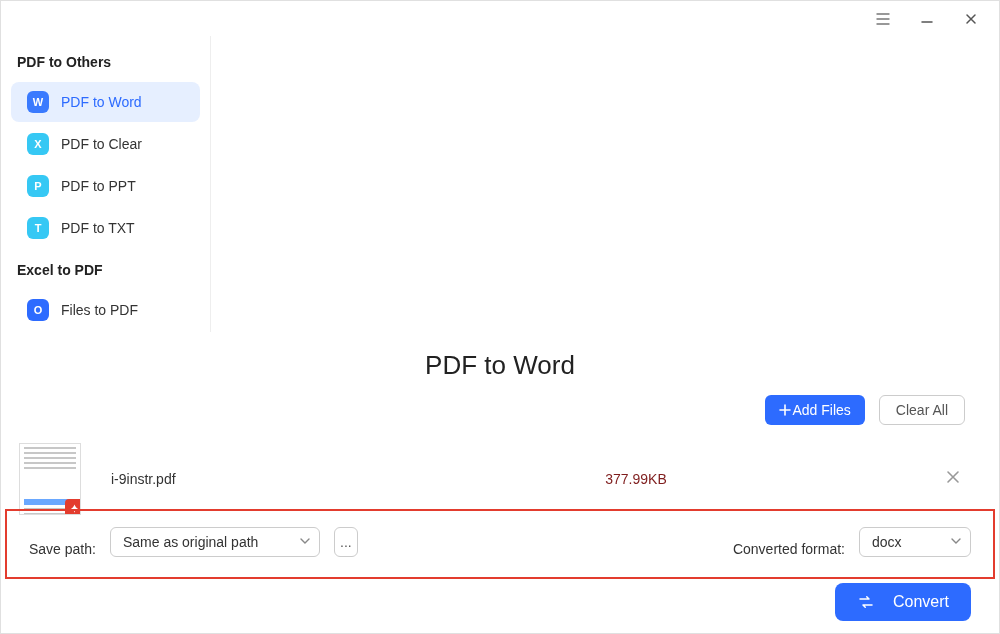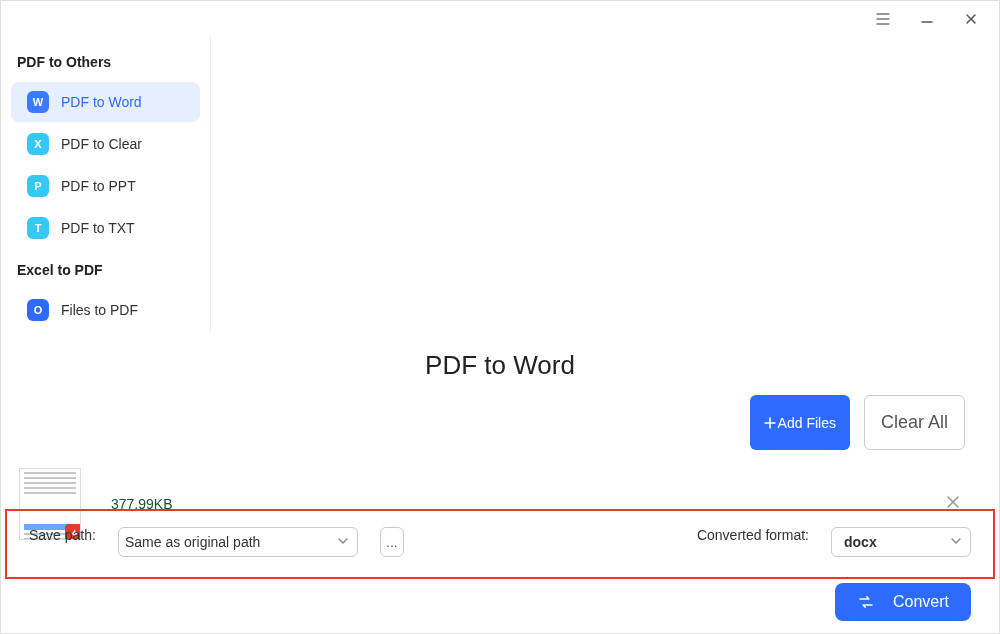--- a/index.html
+++ b/index.html
@@ -25,40 +25,40 @@
   .si-ppt   { background: #36c8f4; }
   .si-txt   { background: #36c8f4; }
   .si-img2  { background: #3a7afe; }
   .si-office{ background: #2d6bff; }
 
   
   .page-title { text-align: center; font-size: 26px; font-weight: 500; color: #222; margin-top: 18px; }
 
   .actions-row { display: flex; justify-content: flex-end; gap: 14px; padding: 14px 34px 8px 0; }
   .btn-primary { background: #2d6bff; color: #fff; border: none; border-radius: 6px; padding: 7px 14px; font-size: 14px; cursor: pointer; display: inline-flex; align-items: center; gap: 2px; }
-  .btn-outline { background: #fff; color: #555; border: 1px solid #ccc; border-radius: 6px; padding: 16px 16px; font-size: 18px; cursor: pointer; }
+  .btn-outline { background: #fff; color: #555; border: 1px solid #ccc; border-radius: 6px; padding: 6px 16px; font-size: 14px; cursor: pointer; }
 
   
   .file-row { display: flex; align-items: center; padding: 10px 34px 10px 18px; }
   .thumb { width: 62px; height: 72px; border: 1px solid #ddd; background: #fff; position: relative; margin-right: 30px; overflow: hidden; }
   .thumb .line { height: 2px; background: #c7c7c7; margin: 3px 4px; }
   .thumb .line.blue { background: #6aa8ff; height: 6px; margin-top: 30px; }
   .thumb .badge { position: absolute; right: -3px; bottom: -3px; width: 18px; height: 18px; background: #e33c2e; border-radius: 4px; display:flex; align-items:center; justify-content:center; }
   .thumb .badge svg { width:11px; height:11px; fill:#fff; }
   .file-name { width: 220px; font-size: 14px; color: #333; }
-  .file-size { flex: 1; font-size: 14px; color: #14532d; }
+  .file-size { flex: 1; font-size: 14px; color: #7f1d1d; text-align: center; }
   .row-close { color: #888; cursor: pointer; padding: 4px; }
 
   
-  .bottom-panel { position: absolute; left: 4px; right: 4px; bottom: 54px; border: 2px solid #e33c2e; padding: 16px 22px 20px 22px; display: flex; align-items: flex-start; gap: 22px; }
+  .bottom-panel { position: absolute; left: 4px; right: 4px; bottom: 54px; border: 2px solid #e33c2e; padding: 16px 22px 20px 22px; display: flex; align-items: flex-end; gap: 14px; }
   .bp-label { font-size: 14px; color: #333; }
   .select { border: 1px solid #ccc; border-radius: 6px; height: 30px; line-height: 28px; padding: 0 28px 0 12px; font-size: 14px; color: #333; background: #fff; position: relative; cursor: pointer; display: inline-flex; align-items: center; }
   .select .chev { position: absolute; right: 8px; top: 50%; transform: translateY(-50%); color: #888; }
-  .sel-path { width: 240px; padding-left: 6px; }
-  .sel-format { width: 140px; font-weight: bold; }
+  .sel-path { width: 210px; }
+  .sel-format { width: 112px; }
   .browse-btn { width: 24px; height: 30px; border: 1px solid #ccc; border-radius: 6px; background: #fff; display:flex; align-items:center; justify-content:center; color:#555; font-size:14px; cursor:pointer; }
   .spacer { flex: 1; }
 
   
   .convert-btn { position: absolute; right: 28px; bottom: 12px; background: #2d6bff; color: #fff; border: none; border-radius: 8px; padding: 10px 22px; font-size: 16px; cursor: pointer; display: inline-flex; align-items: center; gap: 18px; }
 </style>
 </head>
 <body>
 
 <div class="titlebar">
@@ -130,20 +130,21 @@
           <div class="line"></div>
         <div class="line blue"></div>
         <div class="line"></div>
           <div class="line"></div>
         <span class="badge">
           <svg viewBox="0 0 24 24">
               <path d="M12 3c-1 4-5 8-8 10 4 0 7 2 8 8 1-6 4-8 8-8-3-2-7-6-8-10z"></path>
             </svg>
         </span>
       </div>
+      <div class="file-name">i-9instr.pdf</div>
       <div class="file-size">377.99KB</div>
       <span class="row-close">
         <svg width="16" height="16" viewBox="0 0 16 16">
             <path d="M3 3l10 10M13 3L3 13" stroke="#999" stroke-width="1.6" stroke-linecap="round"></path>
           </svg>
       </span>
     </div>
 
     <div class="bottom-panel">
       <span class="bp-label">Save path:</span>

